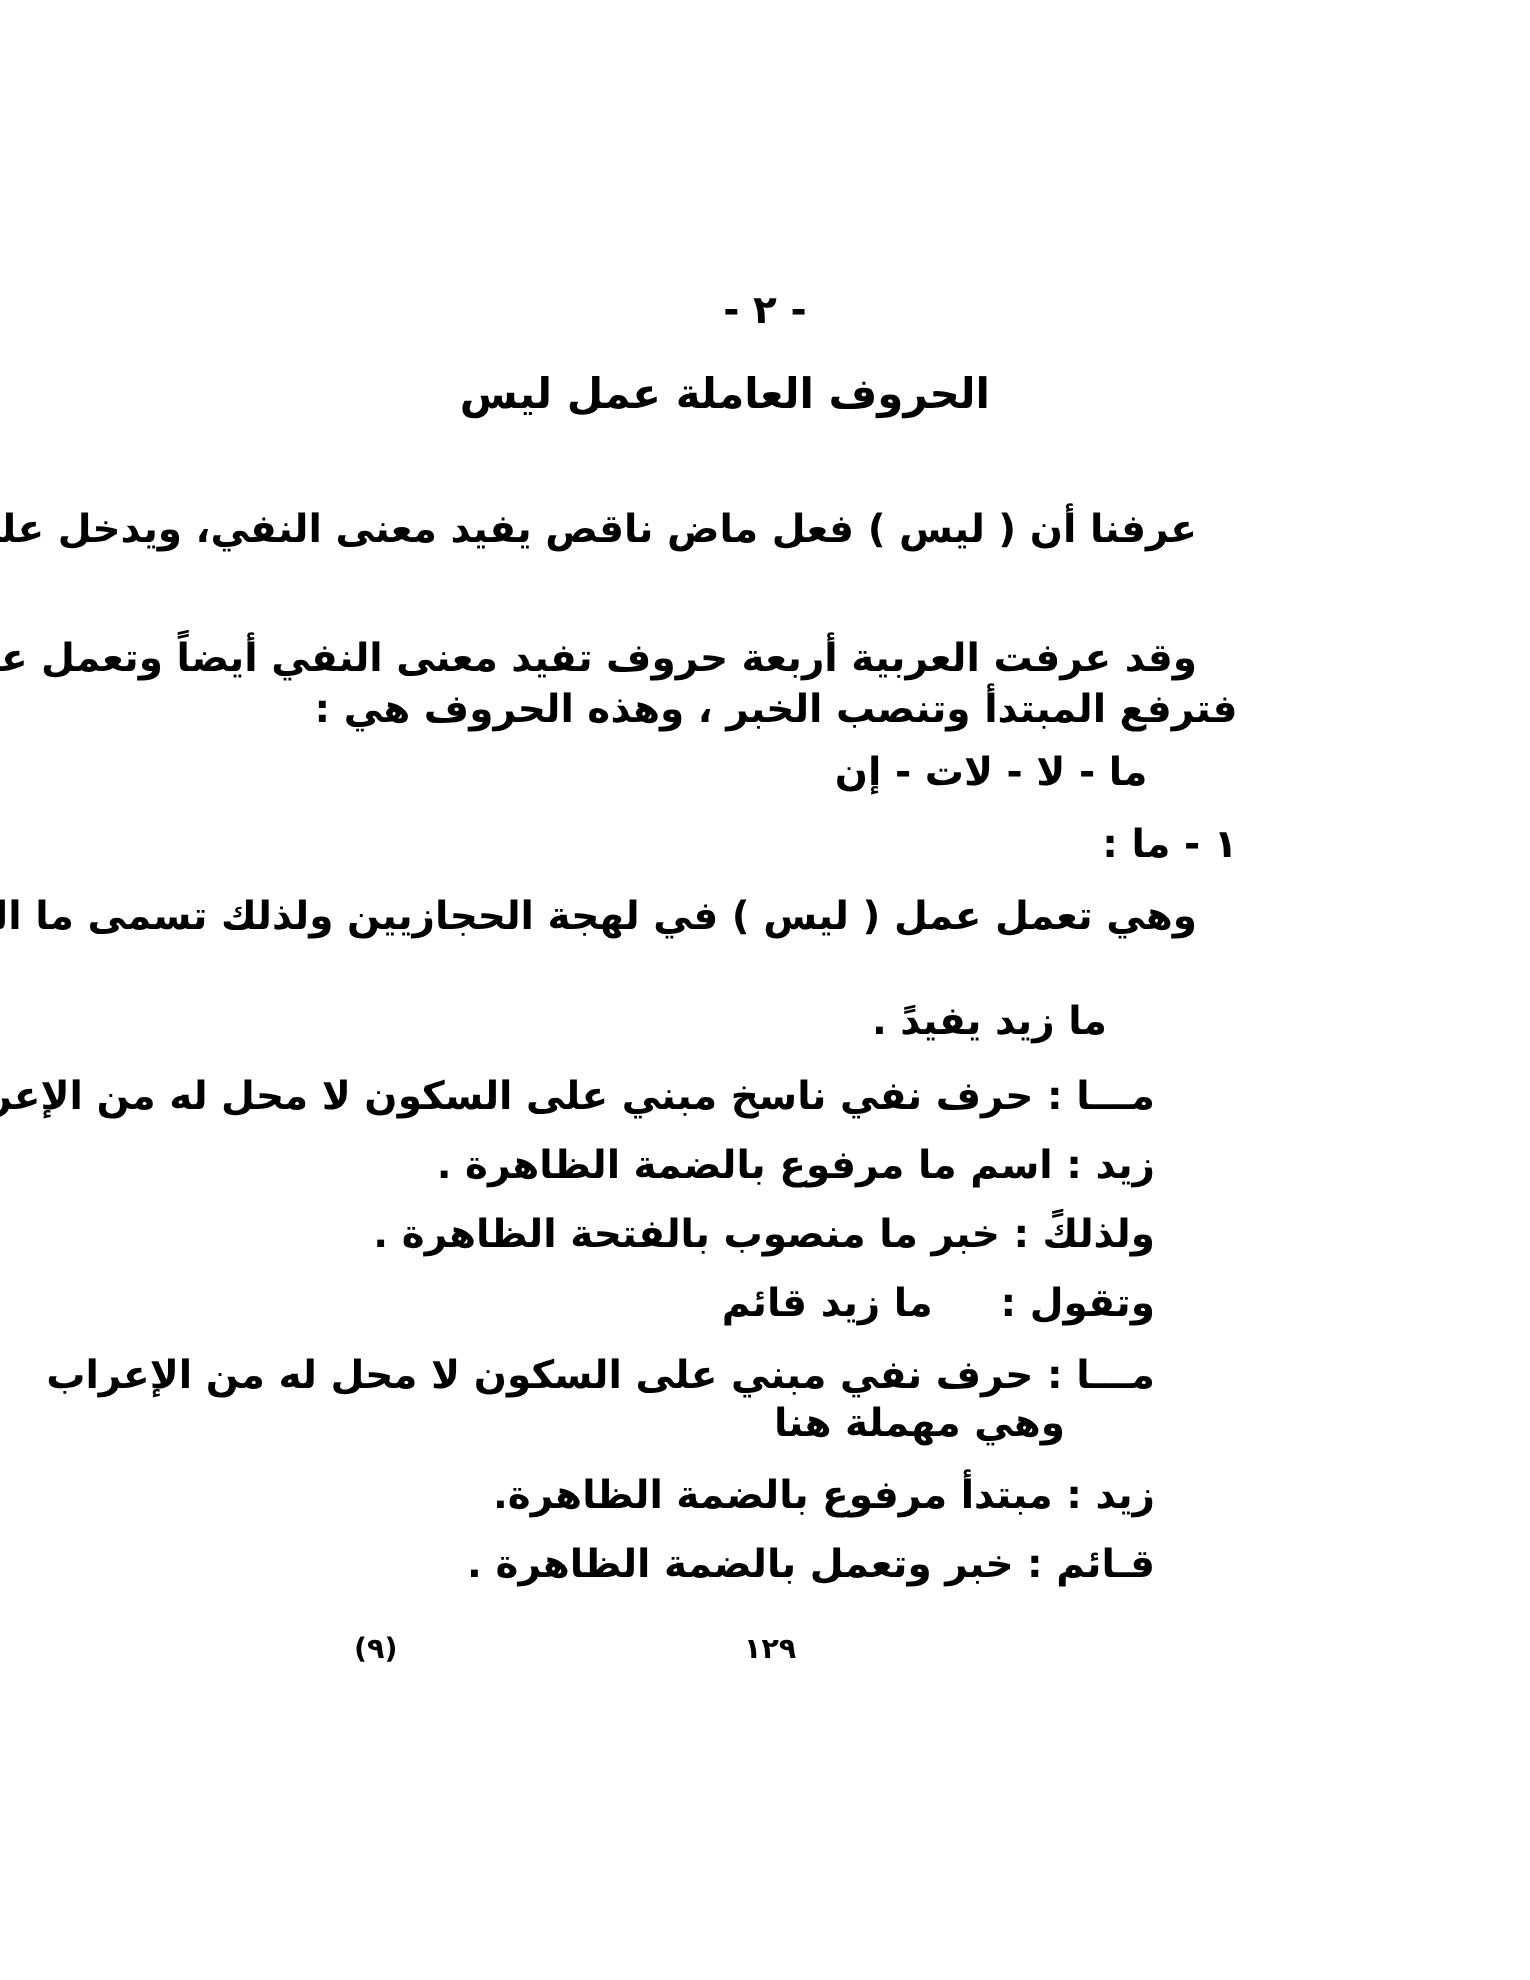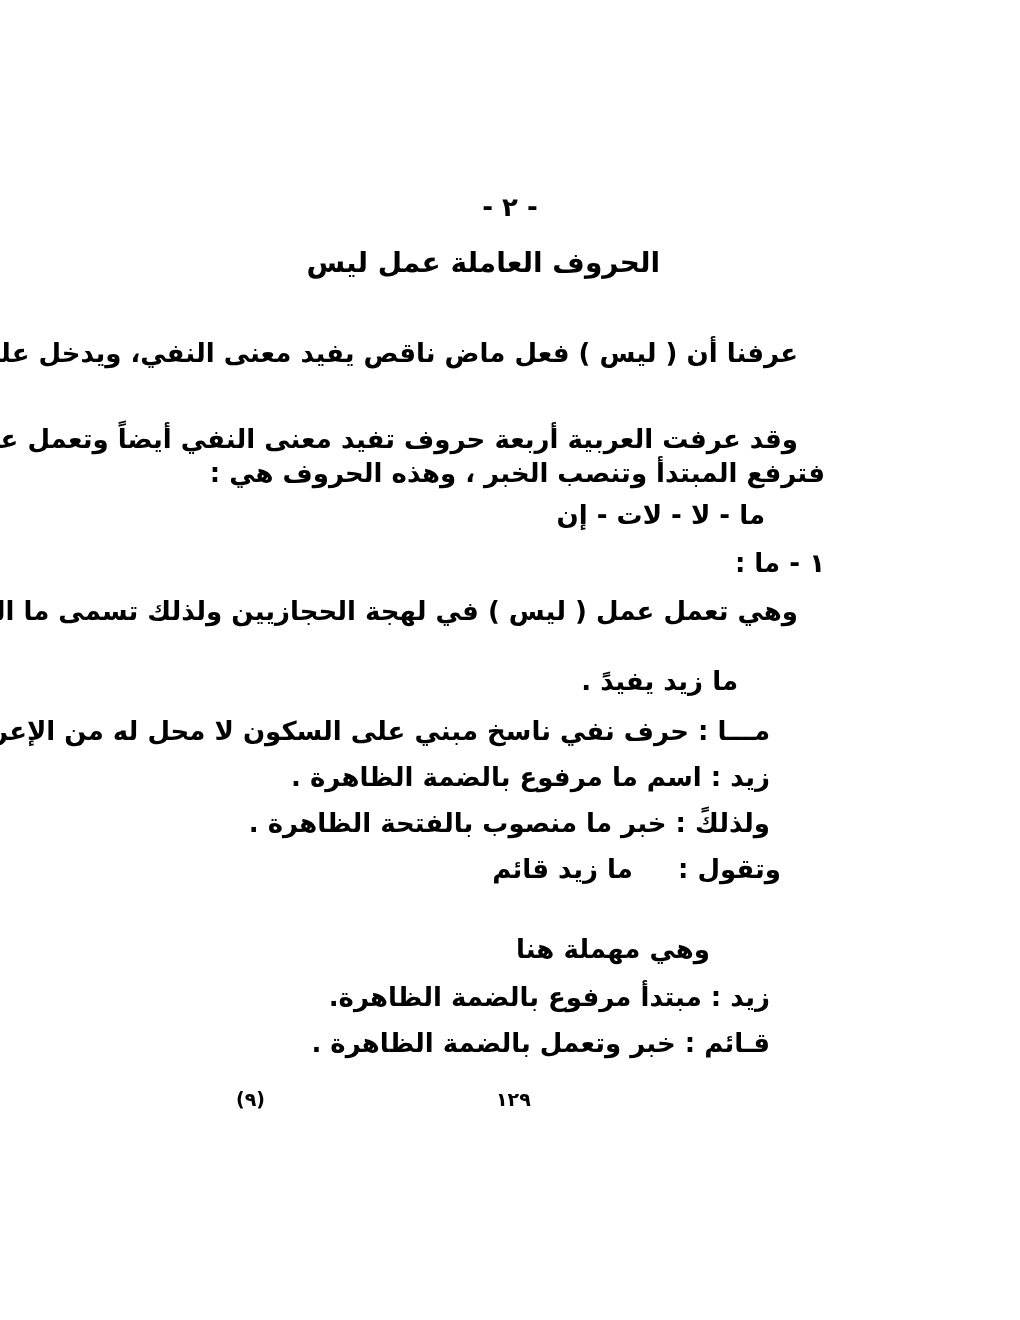--- a/index.html
+++ b/index.html
@@ -40,26 +40,30 @@
   </div>
   <div class="ar line" style="top:716px; right:250px">
     <span>مـــا</span>
     <span>: حرف نفي ناسخ مبني على السكون لا محل له من الإعراب .</span>
   </div>
   <div class="ar line" style="top:808px; right:250px">
     <span>ولذلكً</span>
     <span>: خبر ما منصوب بالفتحة الظاهرة .</span>
   </div>
 
-  <div class="ar line" style="top:854px; right:239px">
+  <div class="ar line" style="top:854px; right:250px">
     <span>وتقول :</span>
     &nbsp;&nbsp;&nbsp;
     <span>ما زيد قائم</span>
   </div>
 
+  <div class="ar line" style="top:902px; right:250px">
+    <span>مـــا</span>
+    <span>: حرف نفي مبني على السكون لا محل له من الإعراب</span>
+  </div>
   <div class="ar line" style="top:934px; right:310px">وهي مهملة هنا</div>
   <div class="ar line" style="top:982px; right:250px">
     <span>زيد</span>
     <span>: مبتدأ مرفوع بالضمة الظاهرة.</span>
   </div>
   <div class="ar line" style="top:1028px; right:250px">
     <span>قـائم</span>
     <span>: خبر وتعمل بالضمة الظاهرة .</span>
   </div>
 

